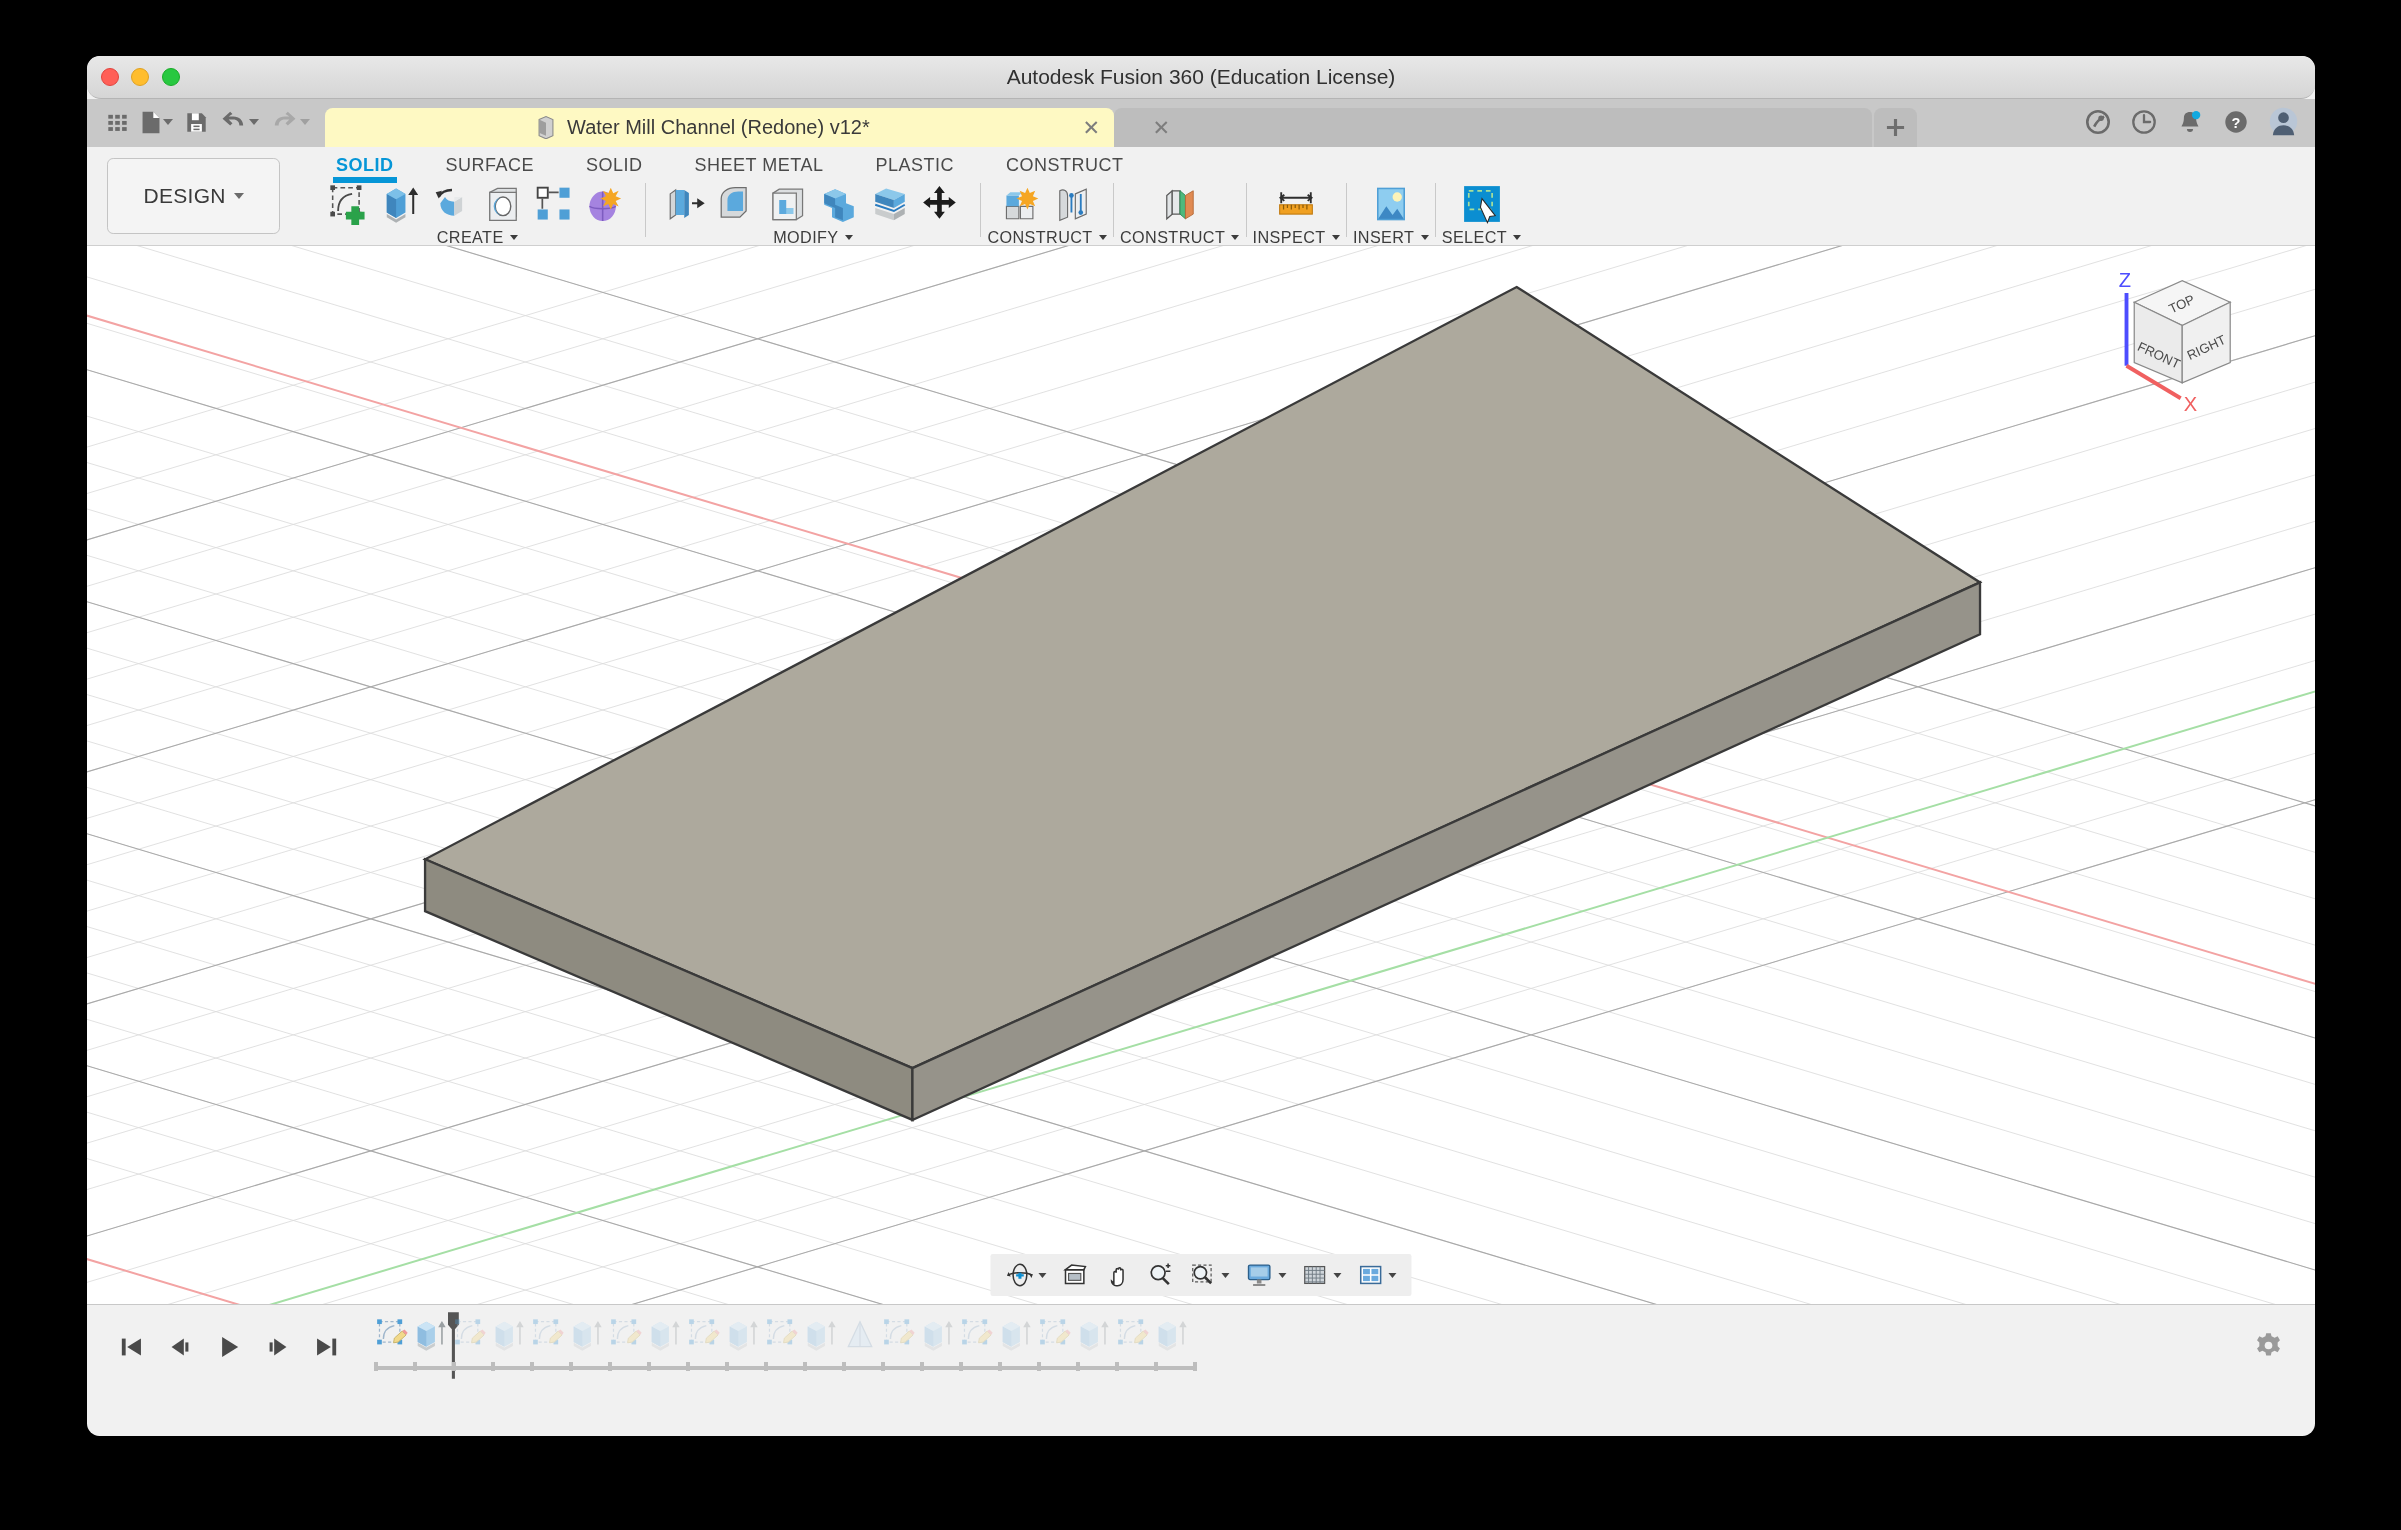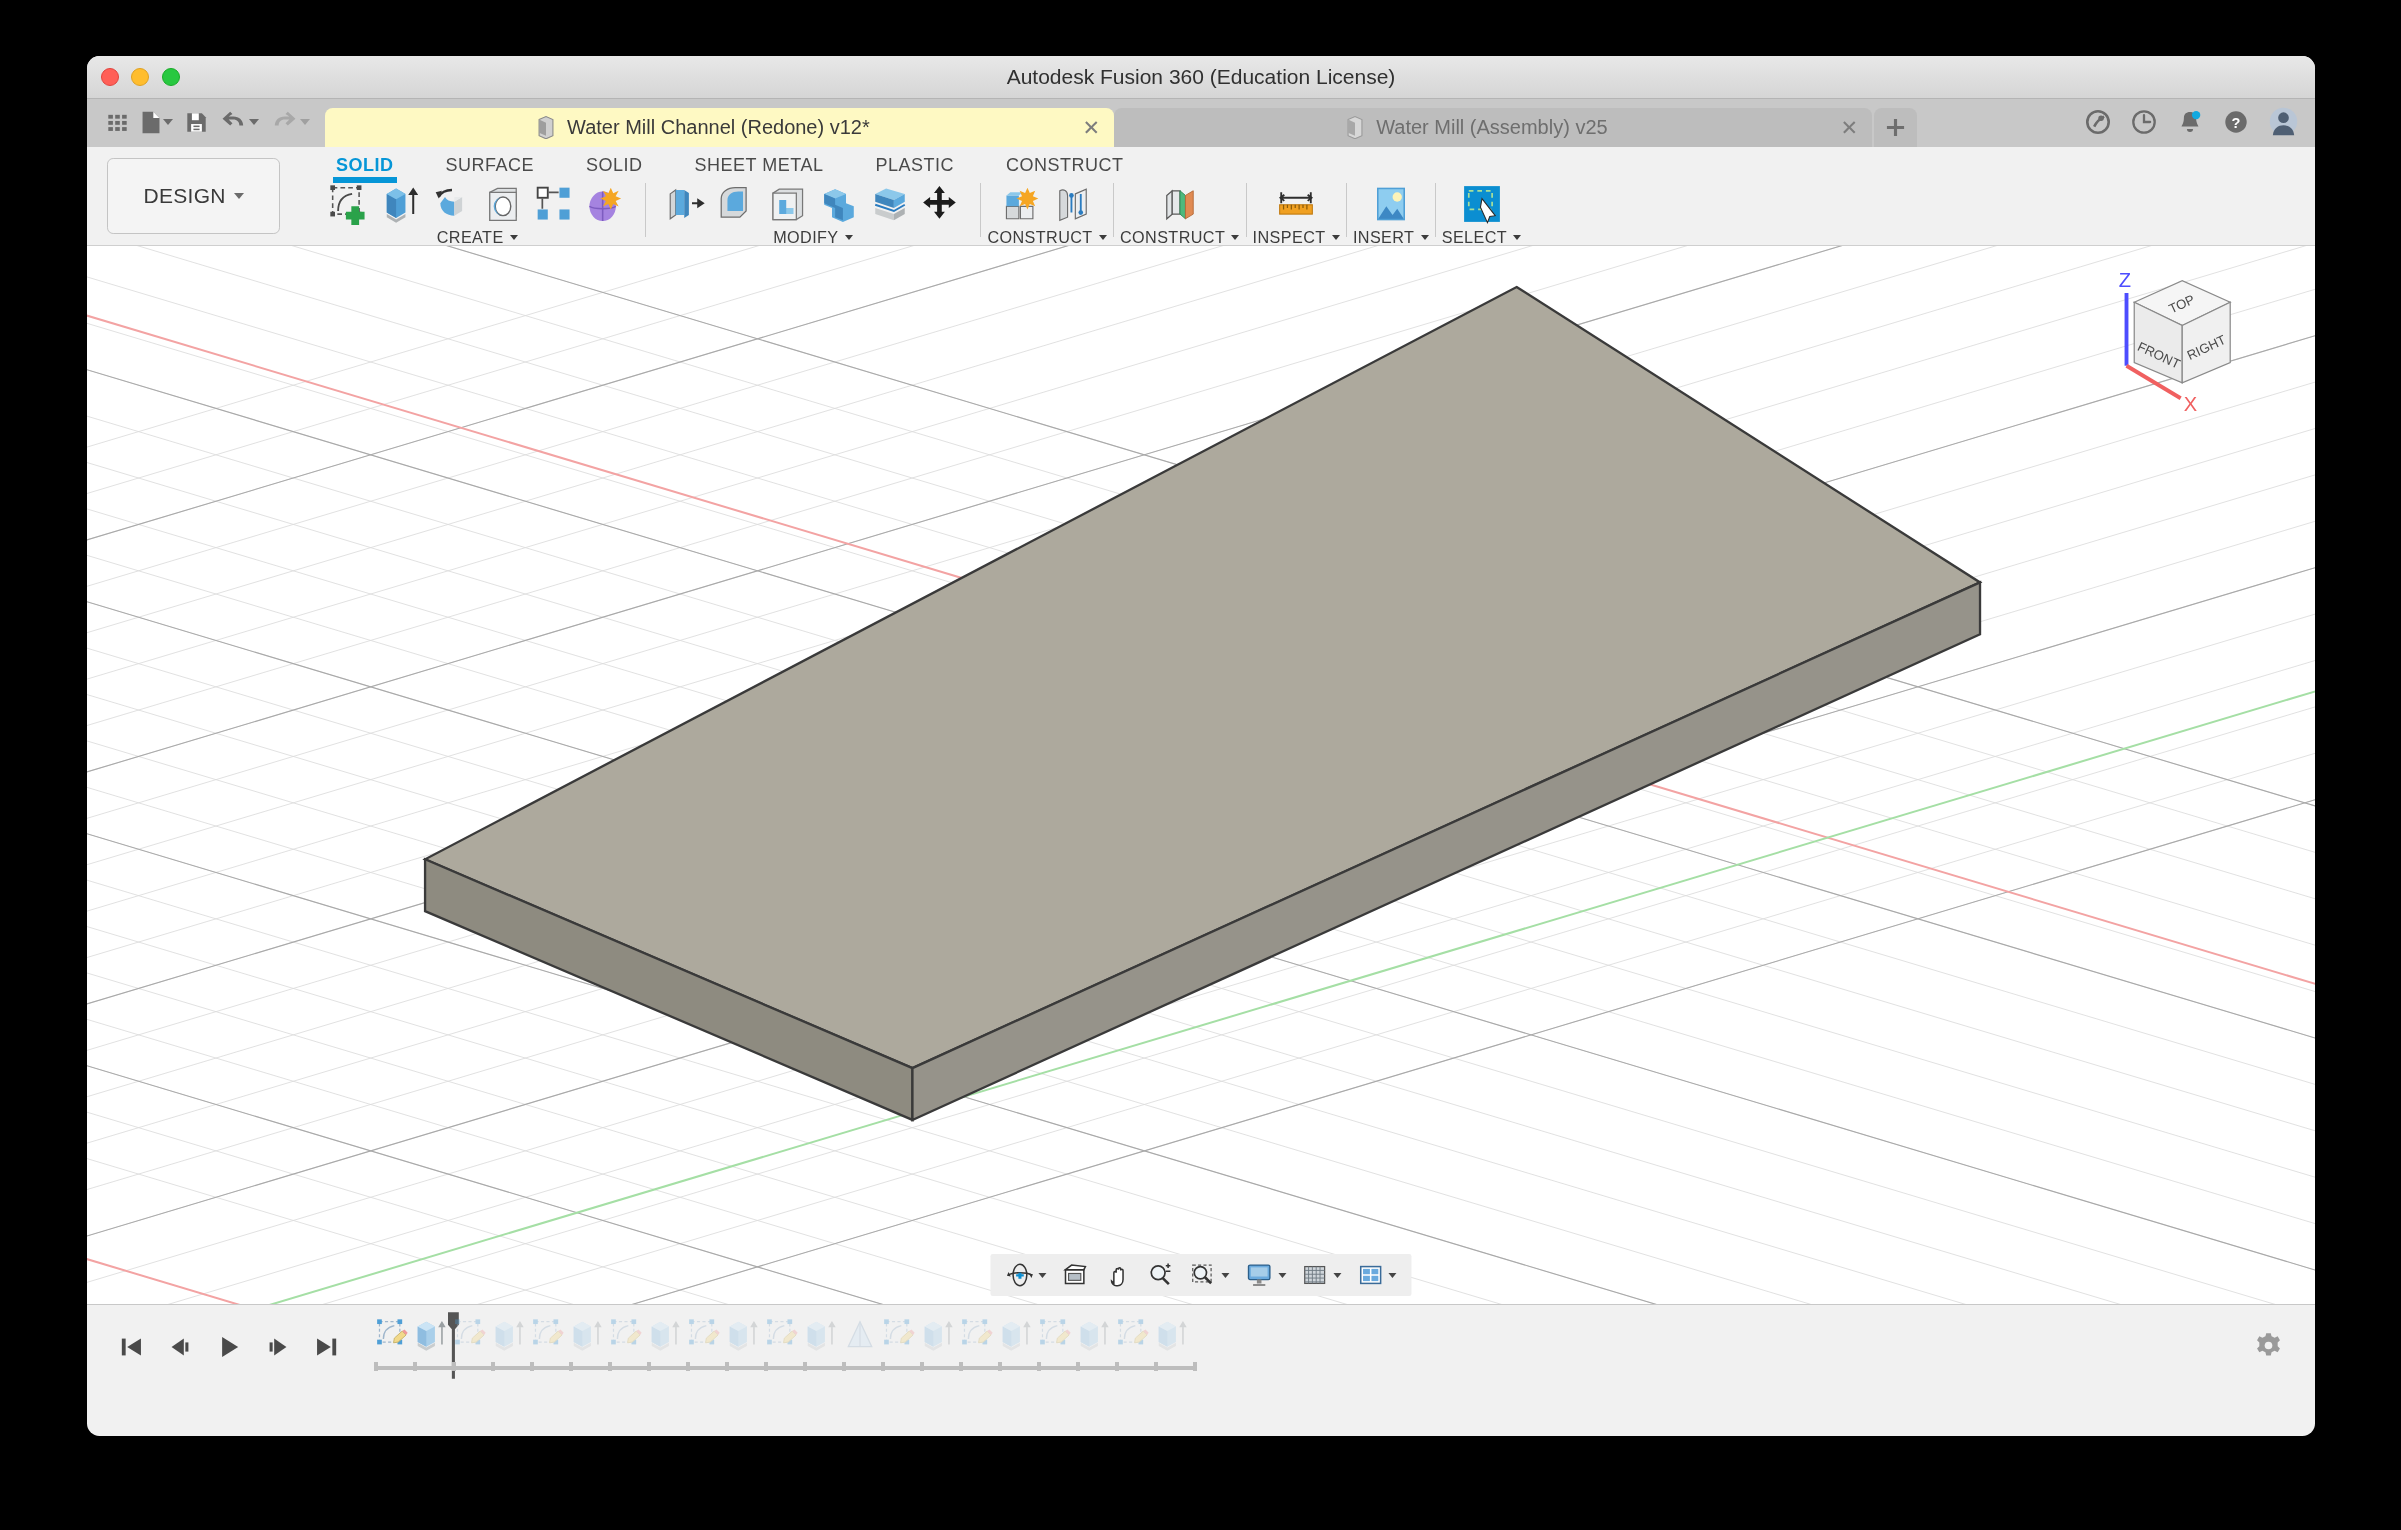--- a/index.html
+++ b/index.html
@@ -20,20 +20,21 @@
     overflow: hidden;
     box-shadow: 0 7.7px 37px rgba(0,0,0,0.6);
   }
 
   
   #titlebar {
     position: relative;
     height: 43px;
     background: linear-gradient(to bottom, #e8e8e8 0%, #d5d5d5 100%);
     border-bottom: 0.8px solid #b4b4b4;
+    border-radius: 14px;
   }
   #traffic-lights {
     position: absolute; left: 14px; top: 50%;
     transform: translateY(-50%);
     display: flex; gap: 12.4px;
   }
   .tl-dot { width: 18px; height: 18px; border-radius: 50%; }
   .tl-close { background: #ff5f57; border: 0.8px solid #e0443e; }
   .tl-min   { background: #ffbd2e; border: 0.8px solid #dea123; }
   .tl-max   { background: #28c840; border: 0.8px solid #1aab29; }
@@ -269,29 +270,20 @@
               <path d="M4 7l9-4 9 4v21l-9 4-9-4z" fill="#d0d0d0" stroke="#8a8a8a" stroke-width="1.4"></path>
               <path d="M4 7l9 4v17l-9-4z" fill="#9e9e9e"></path>
             </svg>
         </span>
         <span class="doc-tab-label">Water Mill Channel (Redone) v12*</span>
       </div>
       <span class="doc-tab-close">✕</span>
     </div>
 
     <div class="doc-tab inactive" style="width:758px">
-      <div class="doc-tab-inner">
-        <span>
-          <svg width="20" height="25" viewBox="0 0 26 32">
-              <path d="M4 7l9-4 9 4v21l-9 4-9-4z" fill="#d7d7d7" stroke="#9a9a9a" stroke-width="1.4"></path>
-              <path d="M4 7l9 4v17l-9-4z" fill="#a8a8a8"></path>
-            </svg>
-        </span>
-        <span class="doc-tab-label">Water Mill (Assembly) v25</span>
-      </div>
       <span class="doc-tab-close">✕</span>
     </div>
 
     <div id="tab-add">
       <svg width="25" height="25" viewBox="0 0 32 32">
           <path d="M14 5h4v9h9v4h-9v9h-4v-9H5v-4h9z" fill="#6e6e6e"></path>
         </svg>
     </div>
 
     <div id="tab-right-icons">

